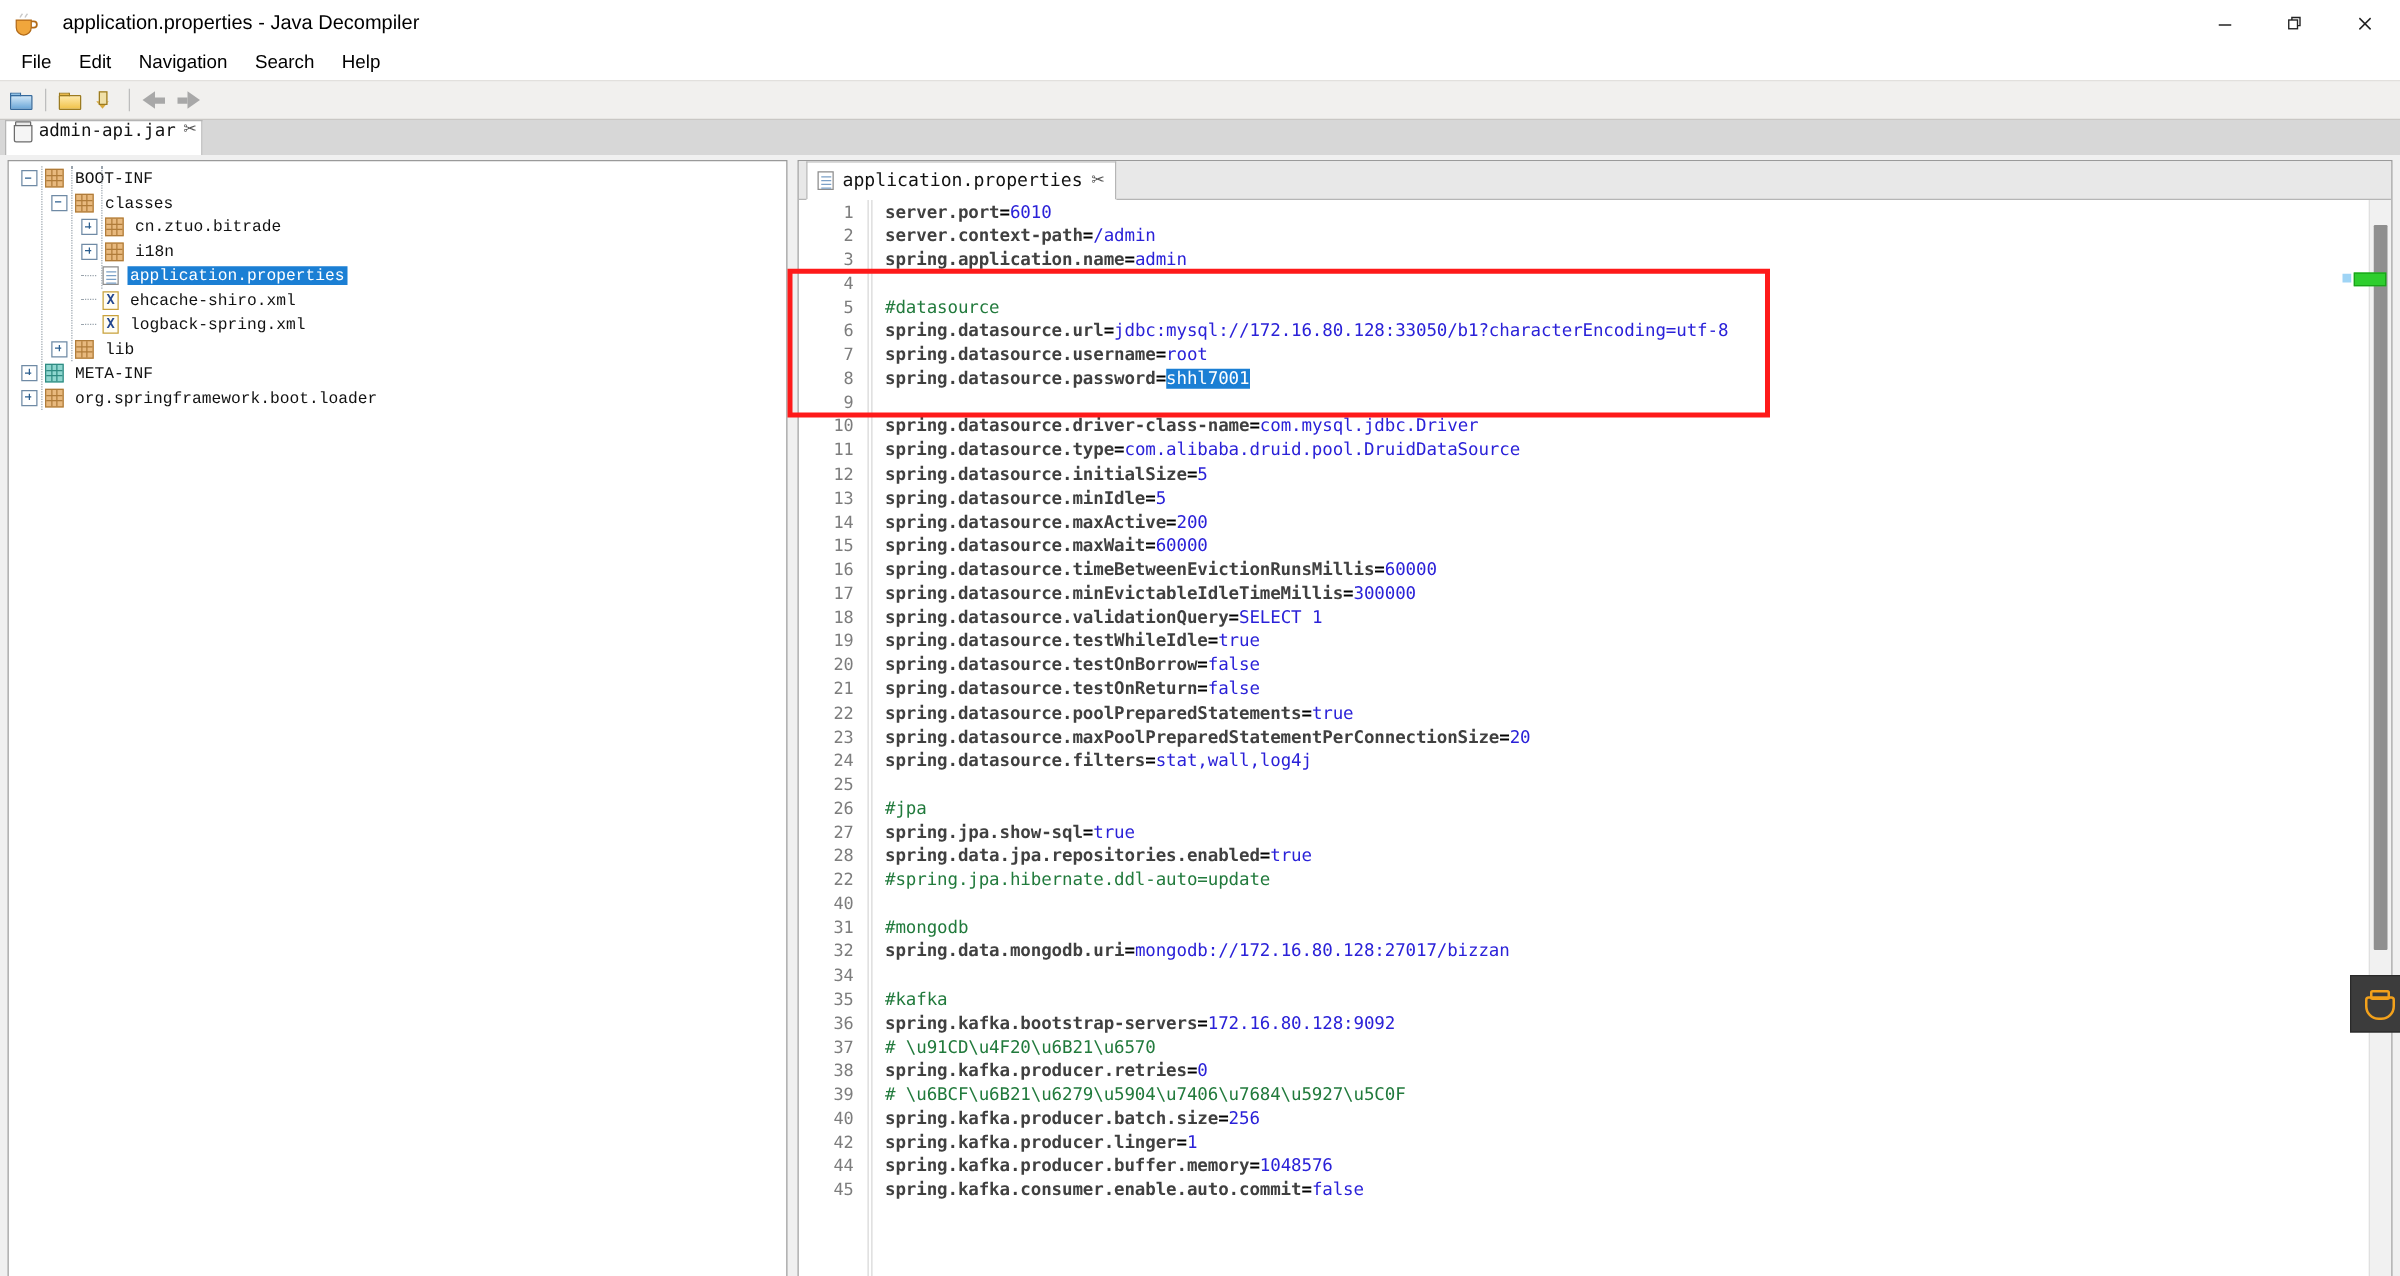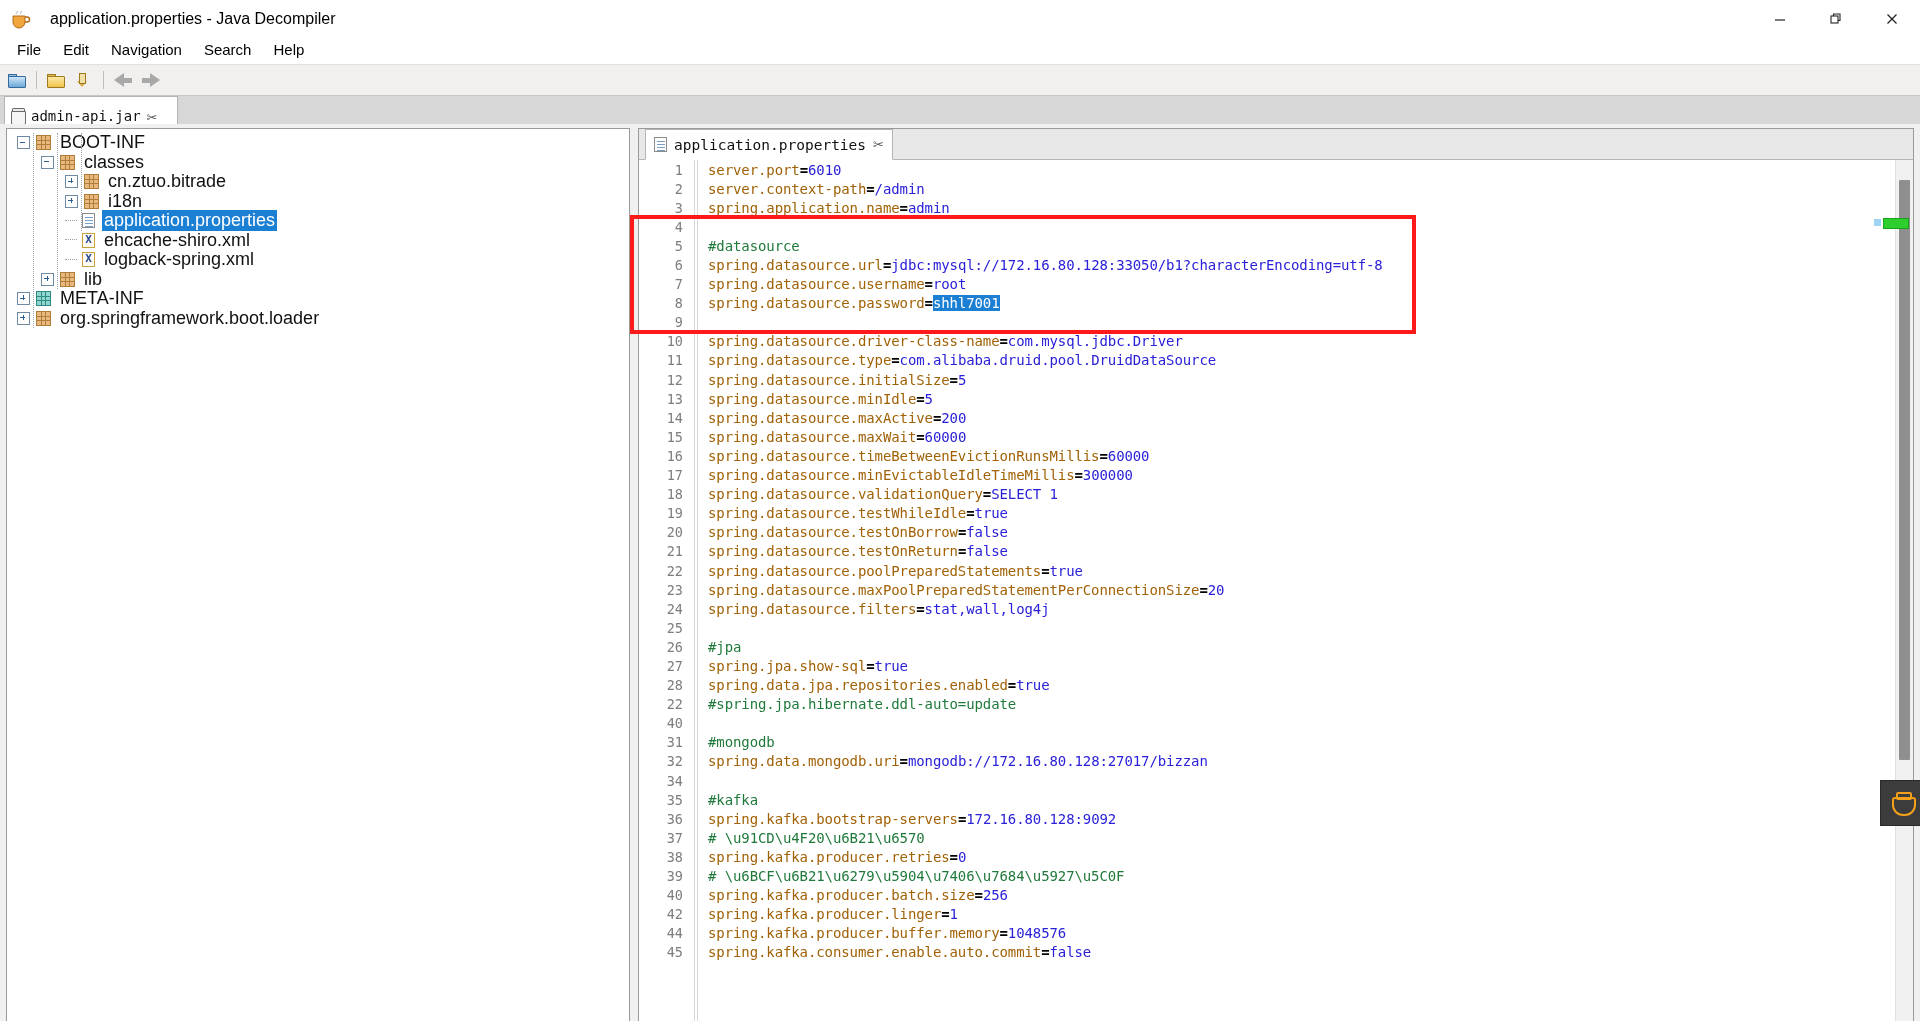--- a/index.html
+++ b/index.html
@@ -144,22 +144,22 @@
     display: flex;
     align-items: flex-end;
     padding-left: 4px;
   }
   .jartab {
     height: 27px;
     background: #ffffff;
     border: 1px solid #b5b5b5;
     border-bottom: none;
     display: flex;
-    align-items: flex-end;
-    padding: 0 20px 0 6px;
+    align-items: flex-start;
+    padding: 0 4px 0 6px;
     gap: 6px;
     font-family: "DejaVu Sans Mono", monospace;
     font-size: 14px;
     color: #111;
   }
   .jar-ic {
     width: 14px; height: 16px; position: relative; flex:none;
   }
   .jar-ic:before {
     content:""; position:absolute; left:1px; top:0; width:11px; height:3px;
@@ -188,22 +188,22 @@
     width: 624px;
     margin: 4px 0 4px 6px;
     background: #ffffff;
     border: 1px solid #9a9a9a;
     box-sizing: border-box;
     overflow: hidden;
     position: relative;
   }
   .tree {
     padding: 4px 0 0 0;
-    font-family: Liberation Sans, sans-serif;
-    font-size: 18px;
+    font-family: Liberation Mono, monospace;
+    font-size: 13px;
     color: #111;
   }
   .tnode {
     height: 19.5px;
     display: flex;
     align-items: center;
     white-space: nowrap;
     position: relative;
   }
   .tindent { flex: none; }
@@ -338,21 +338,21 @@
     font-size: 13.5px;
     flex: none;
     font-family: "DejaVu Sans Mono", monospace;
   }
   .ctext {
     padding-left: 14px;
     font-family: "DejaVu Sans Mono", monospace;
     font-size: 14px;
     letter-spacing: -0.1px;
   }
-  .k { color: #a16207; font-weight: normal; }
+  .k { color: #404040; font-weight: bold; }
   .eq { color: #000; font-weight: bold; }
   .v { color: #2a21d8; }
   .c { color: #217a3c; }
   .sel { background: #1b7fd4; color: #ffffff; }
 
   
   .vscroll {
     position: absolute;
     right: 0; top: 0; bottom: 0;
     width: 17px;

